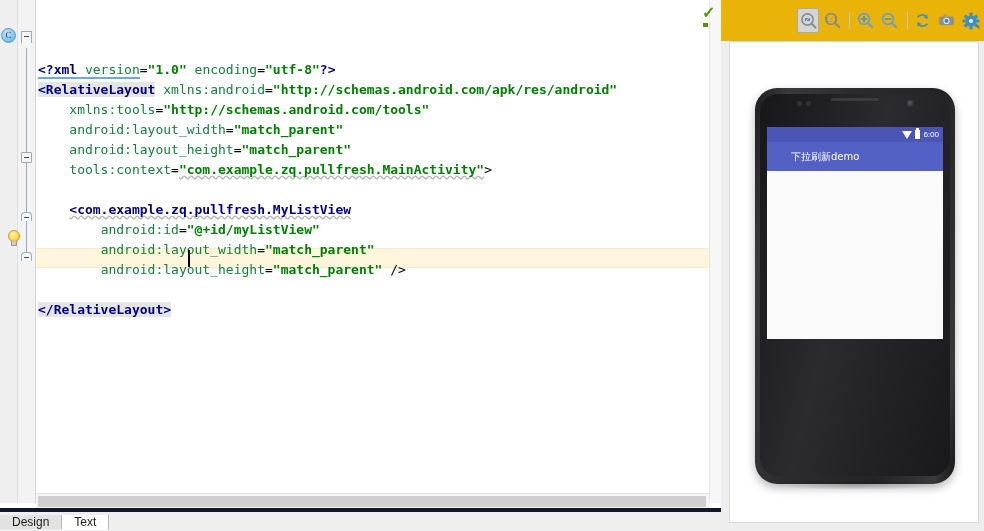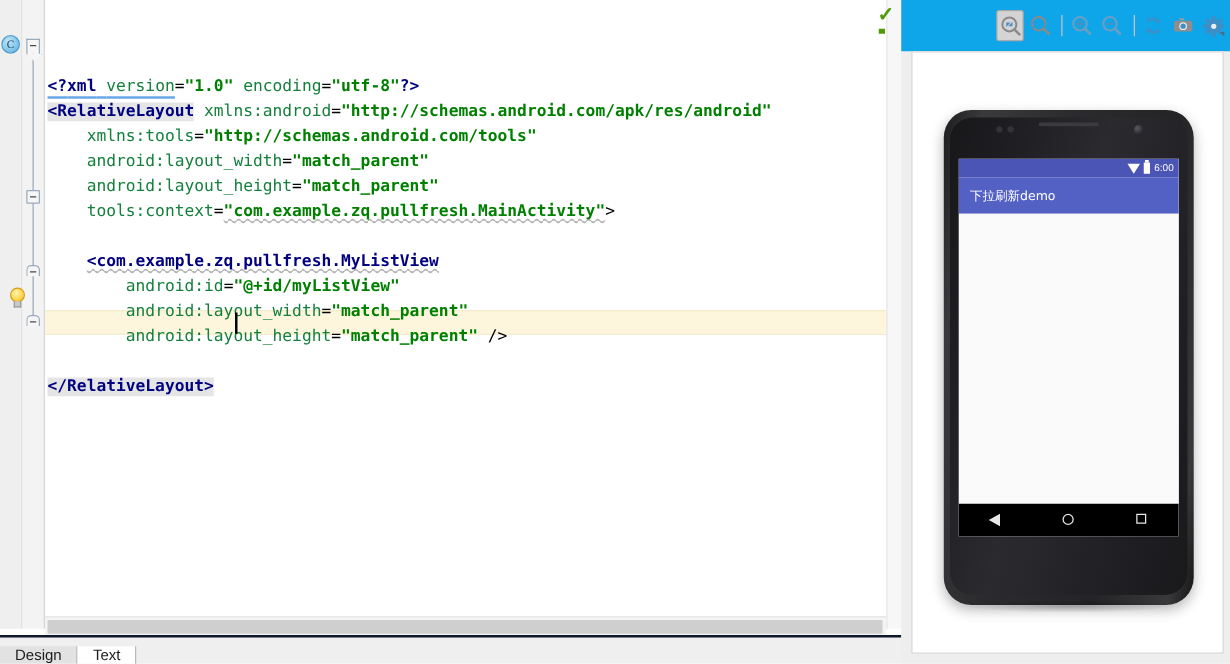--- a/index.html
+++ b/index.html
@@ -211,23 +211,23 @@
     background: #cfcfcf;
     border-radius: 1px;
   }
 
   
   #tab-bar {
     position: absolute;
     left: 0; bottom: 0;
     width: 721px; height: 23px;
     background: #efefef;
-    border-top: 2px solid #0f172a;
+    border-top: 4px solid #0f172a;
     display: flex;
-    align-items: flex-end;
+    align-items: center;
   }
   .ed-tab {
     display: flex;
     align-items: center;
     padding: 0 12px;
     font-size: 12px;
     color: #1d1d1d;
     border-right: 1px solid #b9b9b9;
     background: #e2e2e2;
     cursor: default;
@@ -247,21 +247,21 @@
   #preview-pane {
     position: absolute;
     left: 721px; top: 0;
     width: 263px; height: 531px;
     background: #eeeeee;
   }
   #preview-toolbar {
     position: absolute;
     left: 0; top: 0;
     width: 263px; height: 41px;
-    background: #0ea5e9;
+    background: #eab308;
     display: flex;
     align-items: center;
     padding-left: 76px;
   }
   .tb-btn {
     width: 25px; height: 25px;
     margin-right: 2px;
     display: flex;
     align-items: center;
     justify-content: center;
@@ -337,21 +337,21 @@
     border-radius: 50%;
     background: #343438;
   }
   #device-sensors i:nth-child(1) { left: 0; }
   #device-sensors i:nth-child(2) { left: 9px; }
 
   
   #screen {
     position: absolute;
     left: 12px; top: 39px;
-    width: 176px; height: 302px;
+    width: 176px; height: 212px;
     background: #fafafa;
     overflow: hidden;
   }
   #status-bar {
     position: relative;
     height: 15px;
     background: #4a55b5;
     display: flex;
     align-items: center;
     justify-content: flex-end;
@@ -381,21 +381,21 @@
     color: #ffffff;
     font-size: 8px;
     font-family: "Liberation Sans", sans-serif;
     line-height: 9px;
   }
   #action-bar {
     height: 29px;
     background: #5361c4;
     display: flex;
     align-items: center;
-    padding-left: 9px;
+    padding-left: 24px;
   }
   #action-bar .ab-title {
     color: #ffffff;
     font-size: 10px;
     font-family: "DejaVu Sans", sans-serif;
   }
   #content-area {
     height: 232px;
     background: #fafafa;
   }

